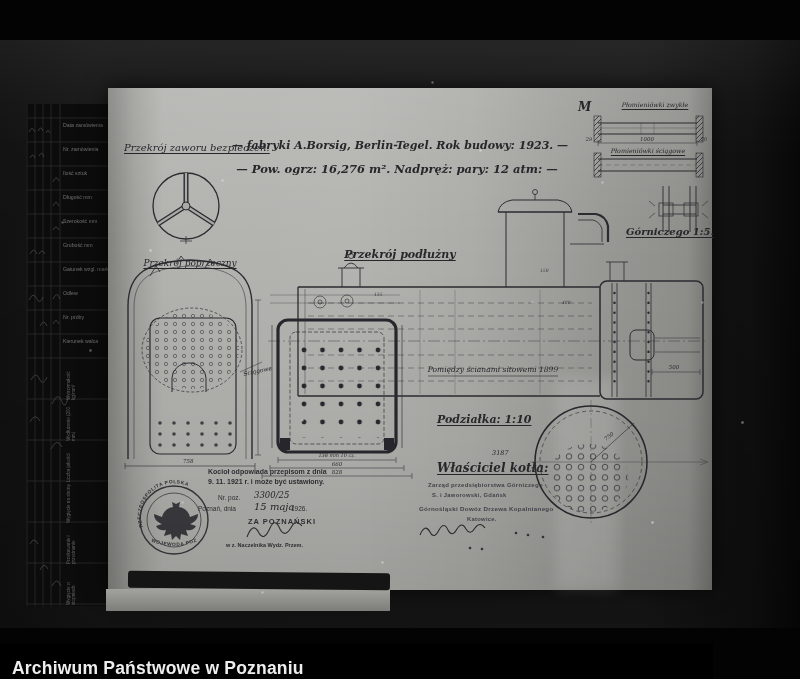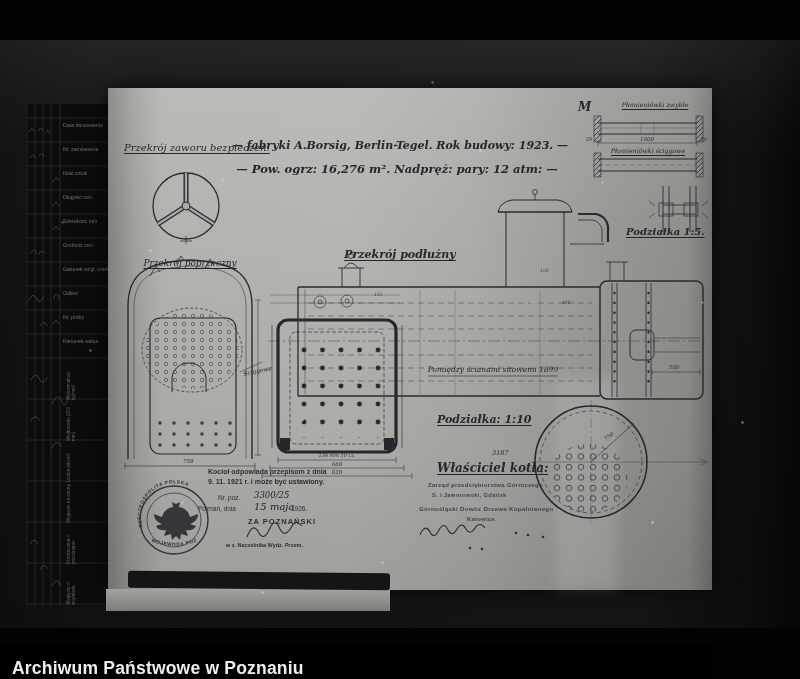--- a/index.html
+++ b/index.html
@@ -259,21 +259,21 @@
   <div class="txt u c" style="left:190px;top:258px;font-size:9px">Przekrój poprzeczny</div>
   <div class="txt u c b" style="left:400px;top:248px;font-size:11px">Przekrój podłużny</div>
   <div class="txt c" style="left:493px;top:365px;font-size:7.5px">Pomiędzy ścianami sitowemi 1899</div>
   <div class="txt u b" style="left:437px;top:413px;font-size:11px">Podziałka: 1:10</div>
   <div class="txt" style="left:492px;top:449px;font-size:6.5px">3187</div>
   <div class="txt u b" style="left:437px;top:461px;font-size:12px">Właściciel kotła:</div>
   <div class="txt" style="left:243px;top:367px;font-size:6px;transform:rotate(-12deg)">Ściągowe</div>
   <div class="txt b" style="left:578px;top:100px;font-size:12px">M</div>
   <div class="txt u c" style="left:655px;top:101px;font-size:6.3px">Płomieniówki zwykłe</div>
   <div class="txt u c" style="left:648px;top:147px;font-size:6.3px">Płomieniówki ściągowe</div>
-  <div class="txt u b" style="left:626px;top:226px;font-size:10px">Podziałka 1:5.</div>
+  <div class="txt u b" style="left:626px;top:226px;font-size:10px">Górniczego 1:5.</div>
 
   <div class="txt sans b stampline" style="left:428px;top:482px;font-size:6px">Zarząd przedsiębiorstwa Górniczego</div>
   <div class="txt sans b stampline" style="left:432px;top:491.5px;font-size:5.8px">S. i Jaworowski, Gdańsk</div>
   <div class="txt sans b stampline" style="left:419px;top:505px;font-size:6.2px">Górnośląski Dowóz Drzewa Kopalnianego</div>
   <div class="txt sans b stampline" style="left:467px;top:516px;font-size:5.8px">Katowice.</div>
 
   <div class="txt sans b" style="left:208px;top:468px;font-size:7px;color:#2e2e33">Kocioł odpowiada przepisom z dnia</div>
   <div class="txt sans b" style="left:208px;top:477.5px;font-size:7px;color:#2e2e33">9. 11. 1921 r. i może być ustawiony.</div>
   <div class="txt sans" style="left:218px;top:494px;font-size:6.5px;color:#2e2e33">Nr. poz.</div>
   <div class="txt" style="left:254px;top:490px;font-size:8.5px">3300/25</div>

